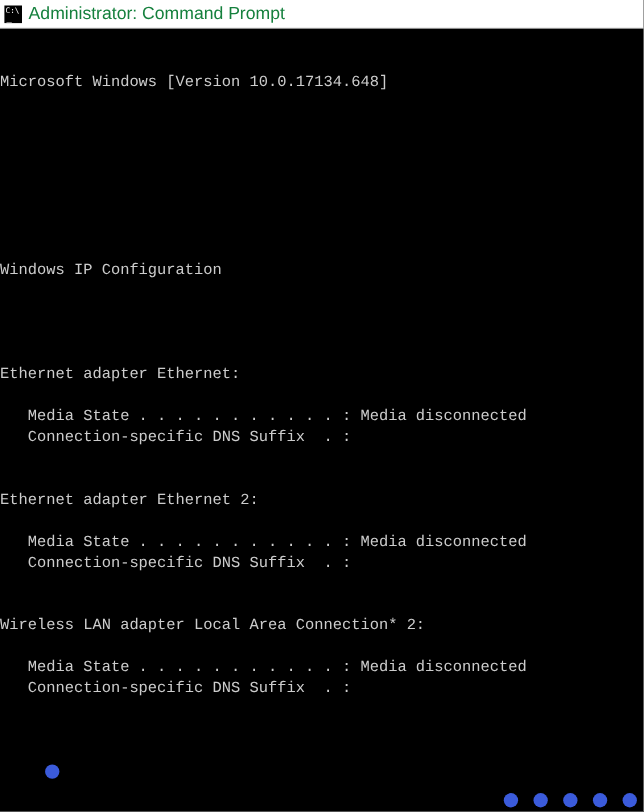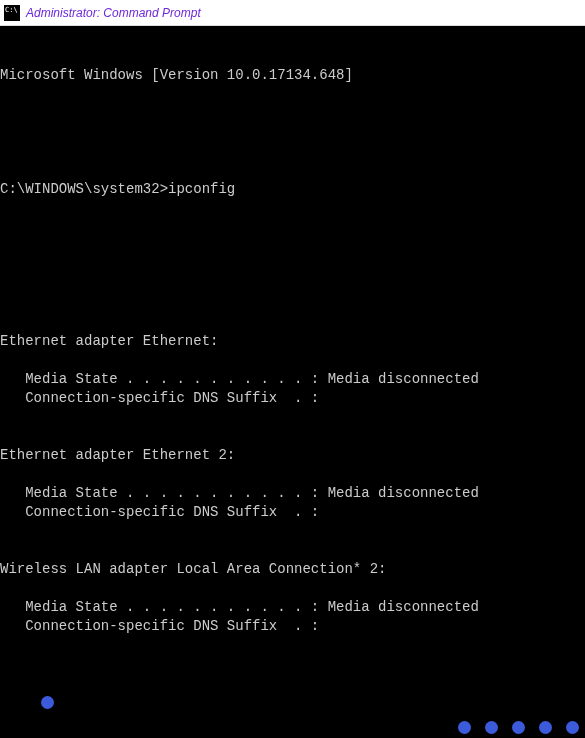--- a/index.html
+++ b/index.html
@@ -40,23 +40,22 @@
     .titlebar-icon::after {
       content: "_";
       color: #fff;
       font-size: 8px;
       position: absolute;
       bottom: -2px;
       left: 2px;
     }
     .titlebar-text {
       font-family: 'Segoe UI', Tahoma, sans-serif;
-      font-size: 12px;
-      color: #6d28d9;
-      font-style: italic;
+      font-size: 16px;
+      color: #15803d;
     }
     .terminal {
       background: #000;
       color: #ccc;
       width: 585px;
       height: 712px;
       padding: 2px 0 0 0;
       font-size: 14px;
       line-height: 19px;
       white-space: pre;
@@ -96,22 +95,22 @@
 <body>
 
 <div class="titlebar">
   <span class="titlebar-icon"></span>
   <span class="titlebar-text">Administrator: Command Prompt</span>
 </div>
 
 <div class="terminal">
   <div class="line">Microsoft Windows [Version 10.0.17134.648]</div>
   <div class="blank"></div>
-  <div class="line">C:\WINDOWS\system32&gt;ipconfig</div>
   <div class="blank"></div>
+  <div class="line">Windows IP Configuration</div>
   <div id="adapters-container"><div class="blank"></div><div class="blank"></div><div class="line">Ethernet adapter Ethernet:</div><div class="blank"></div><div class="line">   Media State . . . . . . . . . . . : Media disconnected</div><div class="line">   Connection-specific DNS Suffix  . :</div><div class="blank"></div><div class="blank"></div><div class="line">Ethernet adapter Ethernet 2:</div><div class="blank"></div><div class="line">   Media State . . . . . . . . . . . : Media disconnected</div><div class="line">   Connection-specific DNS Suffix  . :</div><div class="blank"></div><div class="blank"></div><div class="line">Wireless LAN adapter Local Area Connection* 2:</div><div class="blank"></div><div class="line">   Media State . . . . . . . . . . . : Media disconnected</div><div class="line">   Connection-specific DNS Suffix  . :</div></div>
 
   <div class="dots-left">
     <span class="dot"></span>
   </div>
   <div class="dots-row">
     <span class="dot"></span>
     <span class="dot"></span>
     <span class="dot"></span>
     <span class="dot"></span>

